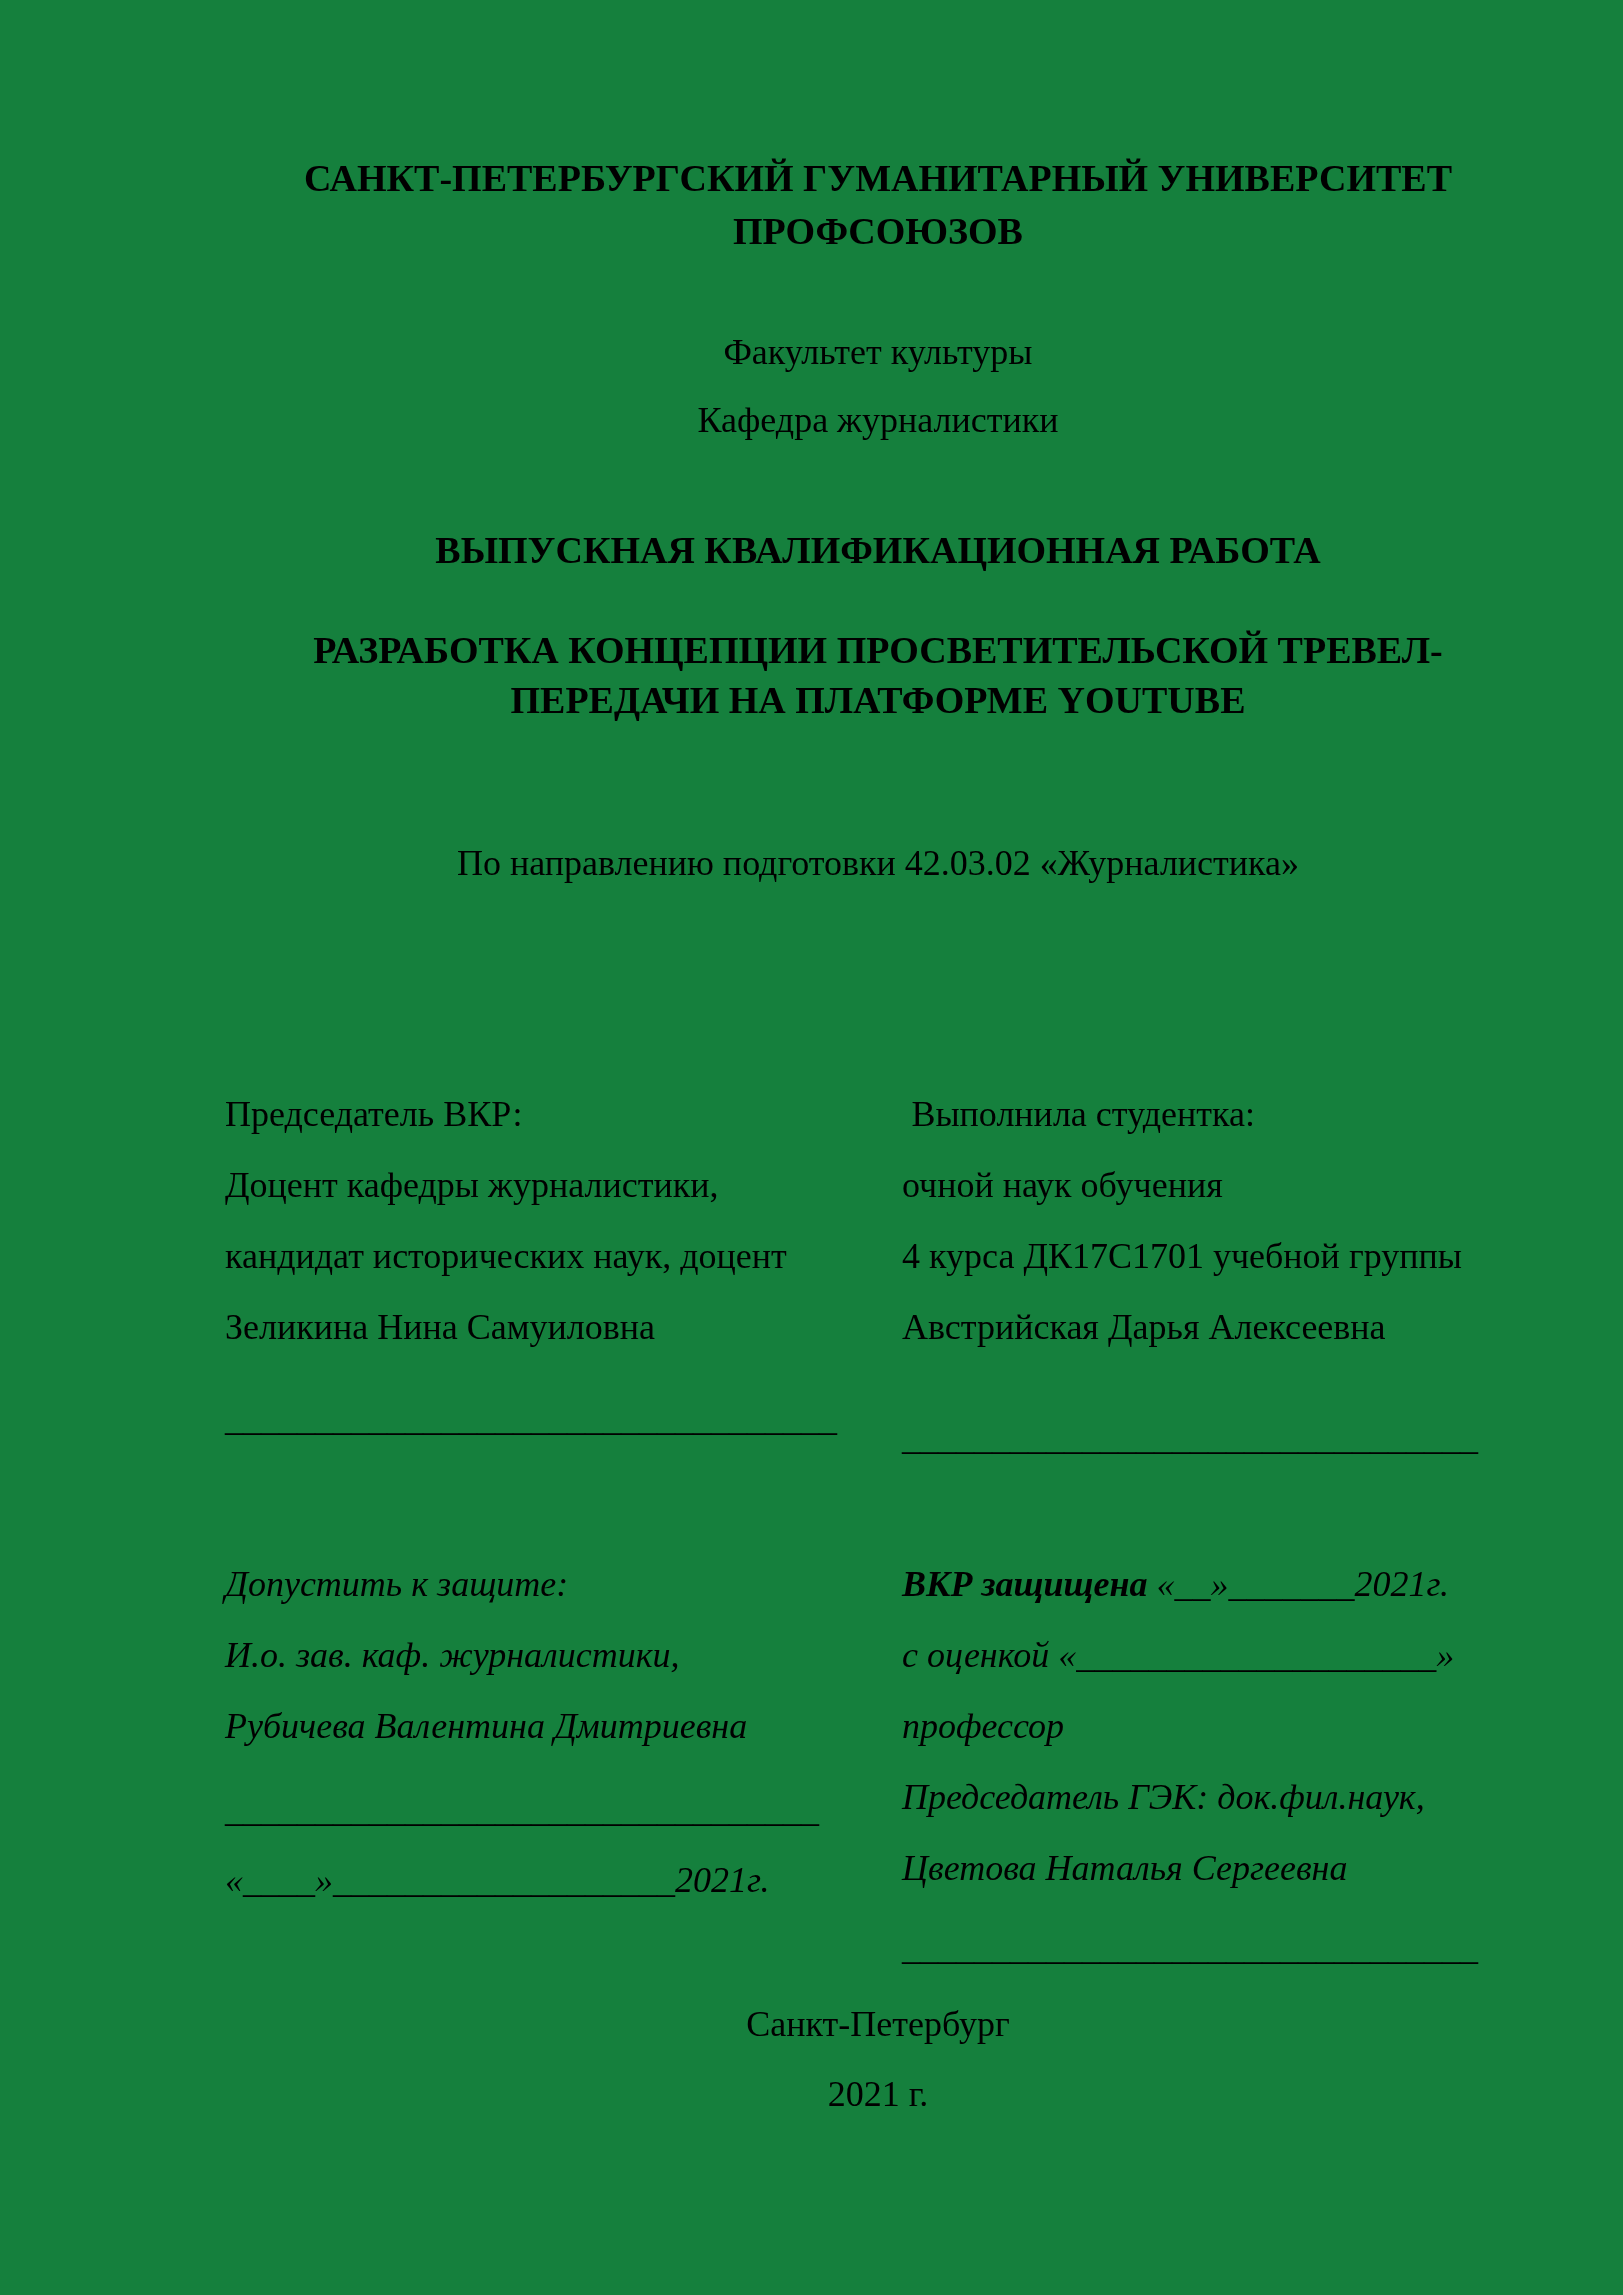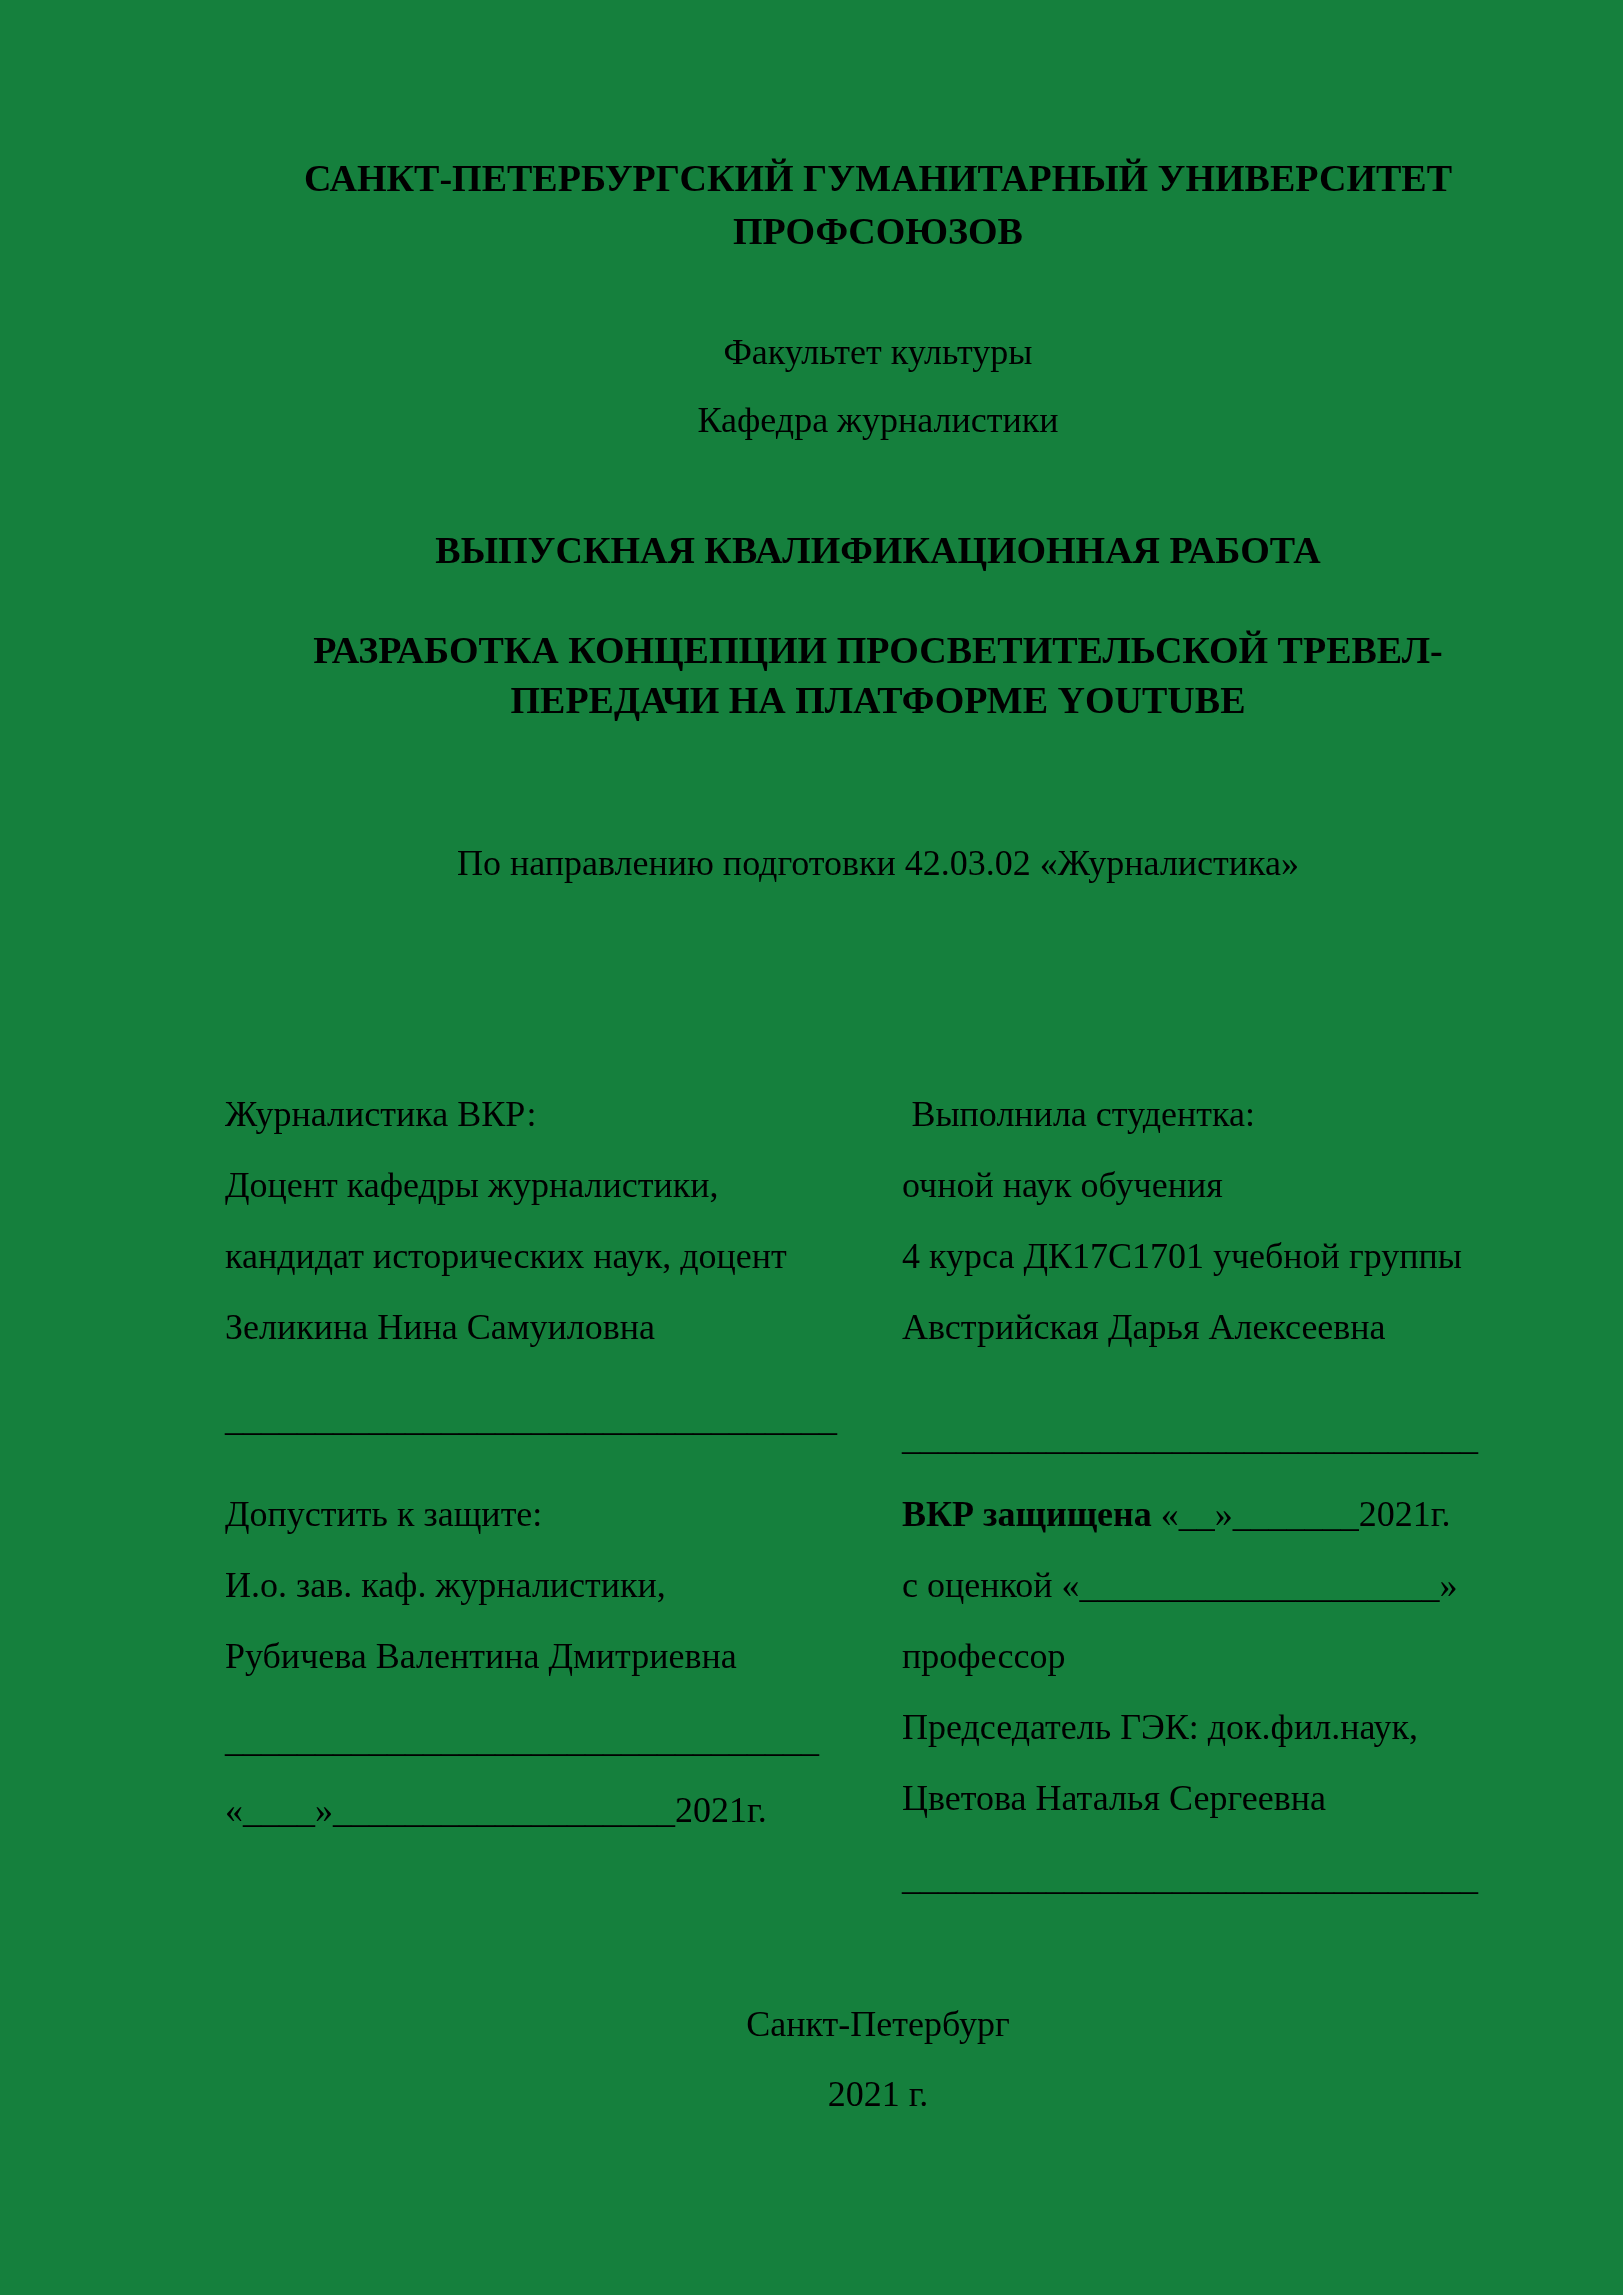--- a/index.html
+++ b/index.html
@@ -22,21 +22,21 @@
   .university { top: 152px; font-size: 38px; font-weight: bold; line-height: 53px; }
   .faculty { top: 331px; }
   .department { top: 399px; }
   .worktype { top: 528px; font-size: 38px; font-weight: bold; }
   .thesis-title { top: 625px; font-size: 38px; font-weight: bold; line-height: 50px; }
   .program { top: 842px; }
   .qualification { top: 909px; }
 
   .cols { display: flex; align-items: flex-start; }
   .mid-cols { top: 1079px; }
-  .low-cols { top: 1479px; }
+  .low-cols { top: 1549px; font-style: italic; }
   .col-left { width: 677px; flex: 0 0 677px; }
   .col-right { flex: 1 1 auto; }
   .col-line { line-height: 71px; white-space: nowrap; }
   .sig-supervisor { margin-top: 19.6px; }
   .sig-student { margin-top: 39px; }
   .sig-admission { margin-top: 11.8px; }
   .sig-defense { margin-top: 7.9px; }
   .indent-sp { padding-left: 9.4px; }
 
   .city { top: 2003px; }
@@ -59,21 +59,21 @@
 
   <div class="content-abs thesis-title center">
     <div>РАЗРАБОТКА КОНЦЕПЦИИ ПРОСВЕТИТЕЛЬСКОЙ ТРЕВЕЛ-</div>
     <div>ПЕРЕДАЧИ НА ПЛАТФОРМЕ YOUTUBE</div>
   </div>
 
   <div class="content-abs program center">По направлению подготовки 42.03.02 «Журналистика»</div>
 
   <div class="content-abs cols mid-cols">
     <div class="col-left">
-      <div class="col-line">Журналистика ВКР:</div>
+      <div class="col-line">Председатель ВКР:</div>
       <div class="col-line">Доцент кафедры журналистики,</div>
       <div class="col-line">кандидат исторических наук, доцент</div>
       <div class="col-line">Зеликина Нина Самуиловна</div>
       <div class="col-line sig-supervisor">__________________________________</div>
     </div>
     <div class="col-right">
       <div class="col-line indent-sp">Выполнила студентка:</div>
       <div class="col-line">очной наук обучения</div>
       <div class="col-line">4 курса ДК17С1701 учебной группы</div>
       <div class="col-line">Австрийская Дарья Алексеевна</div>

